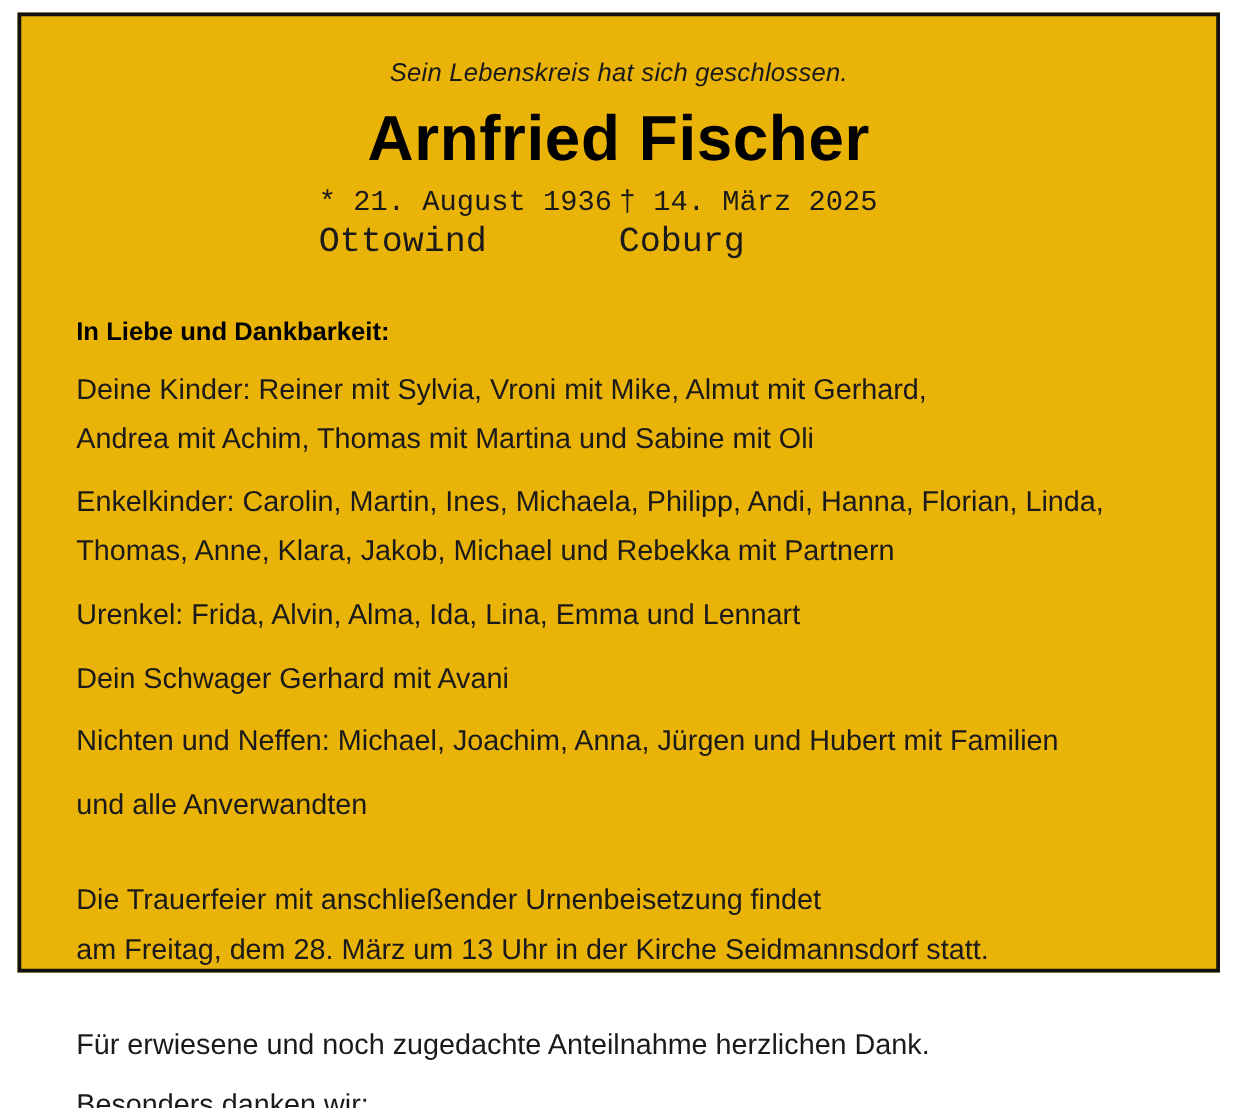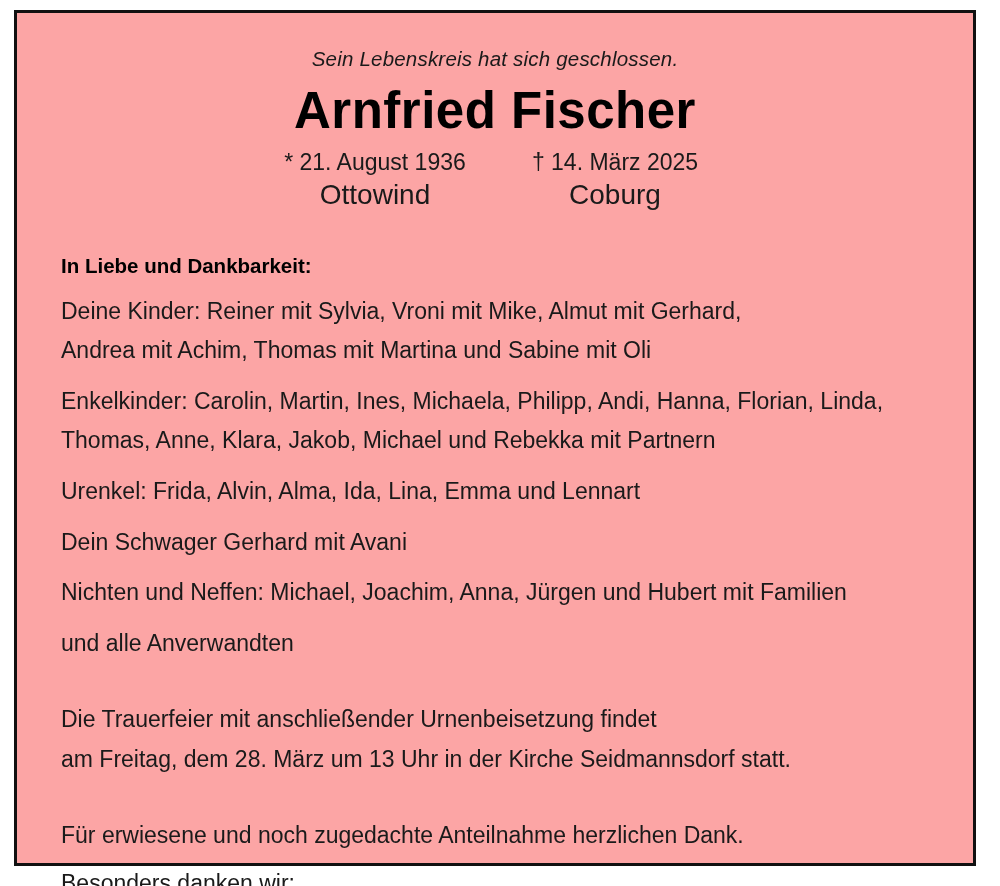--- a/index.html
+++ b/index.html
@@ -13,24 +13,24 @@
     font-family: "Liberation Sans", sans-serif;
     color: #111111;
     overflow: hidden;
   }
 
   .obituary {
     position: absolute;
     top: 10px;
     left: 14px;
     width: 962px;
-    height: 856px;
+    height: 768px;
     border: 3px solid #111111;
     box-sizing: border-box;
-    background: #fca5a5;
+    background: #eab308;
   }
 
   .inner {
     position: absolute;
     top: 0;
     left: 0;
     right: 0;
     bottom: 0;
     padding: 34px 44px 0 44px;
     box-sizing: border-box;
@@ -56,24 +56,24 @@
   }
 
   .dates {
     display: flex;
     justify-content: center;
     gap: 0px;
     margin-top: 2px;
   }
   .date-col {
     width: 240px;
-    text-align: center;
     font-size: 23px;
     line-height: 1.25;
     color: #1a1a1a;
+    font-family: Liberation Mono, monospace;
   }
   .date-col .place {
     display: block;
     font-size: 28px;
   }
 
   .body {
     margin-top: 42px;
   }
 

